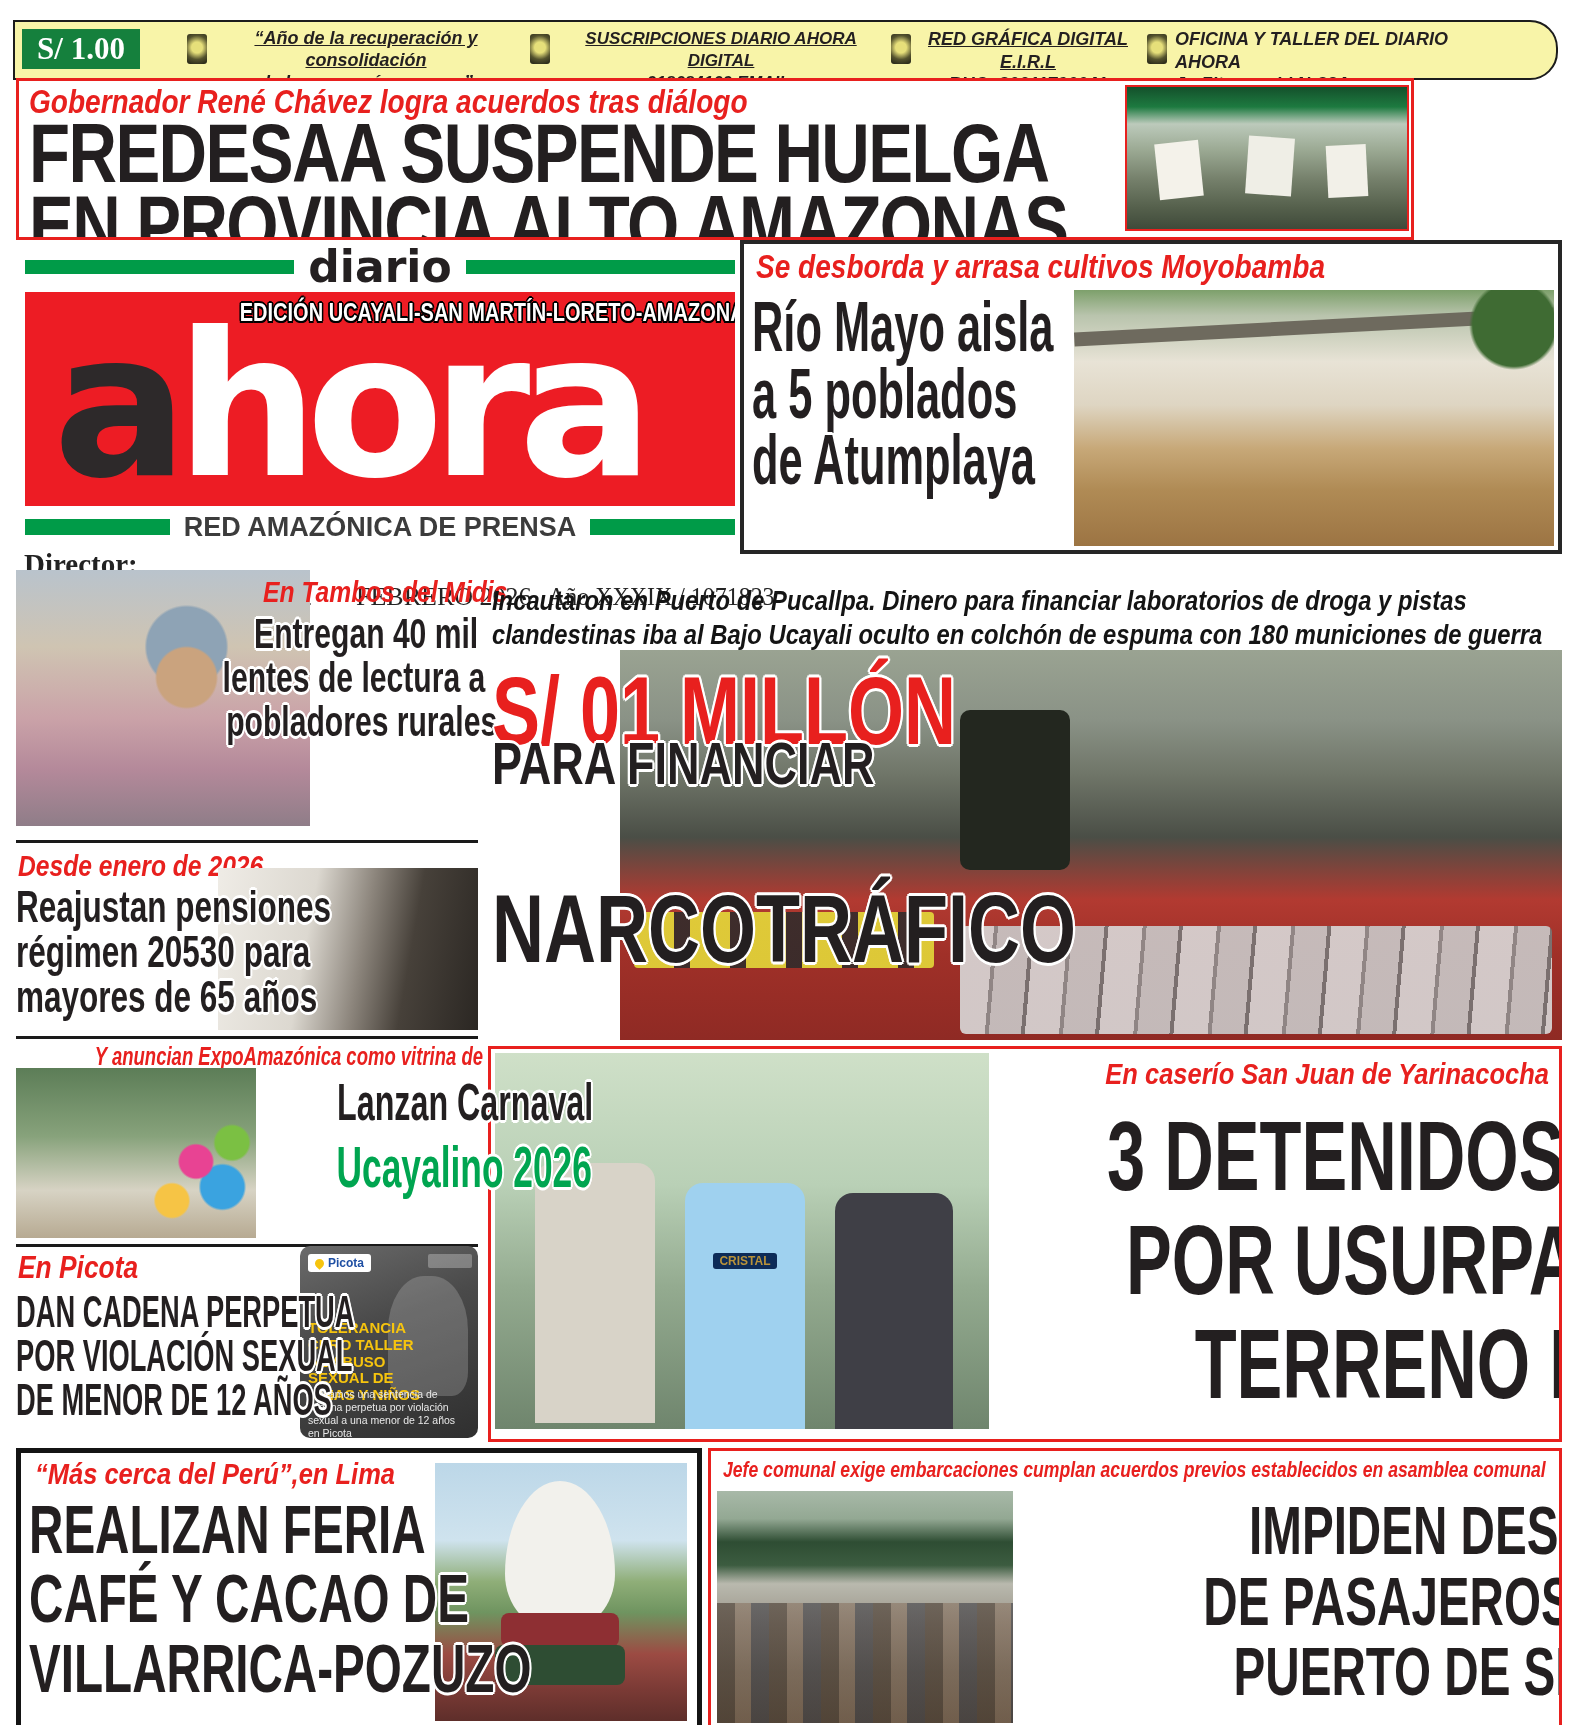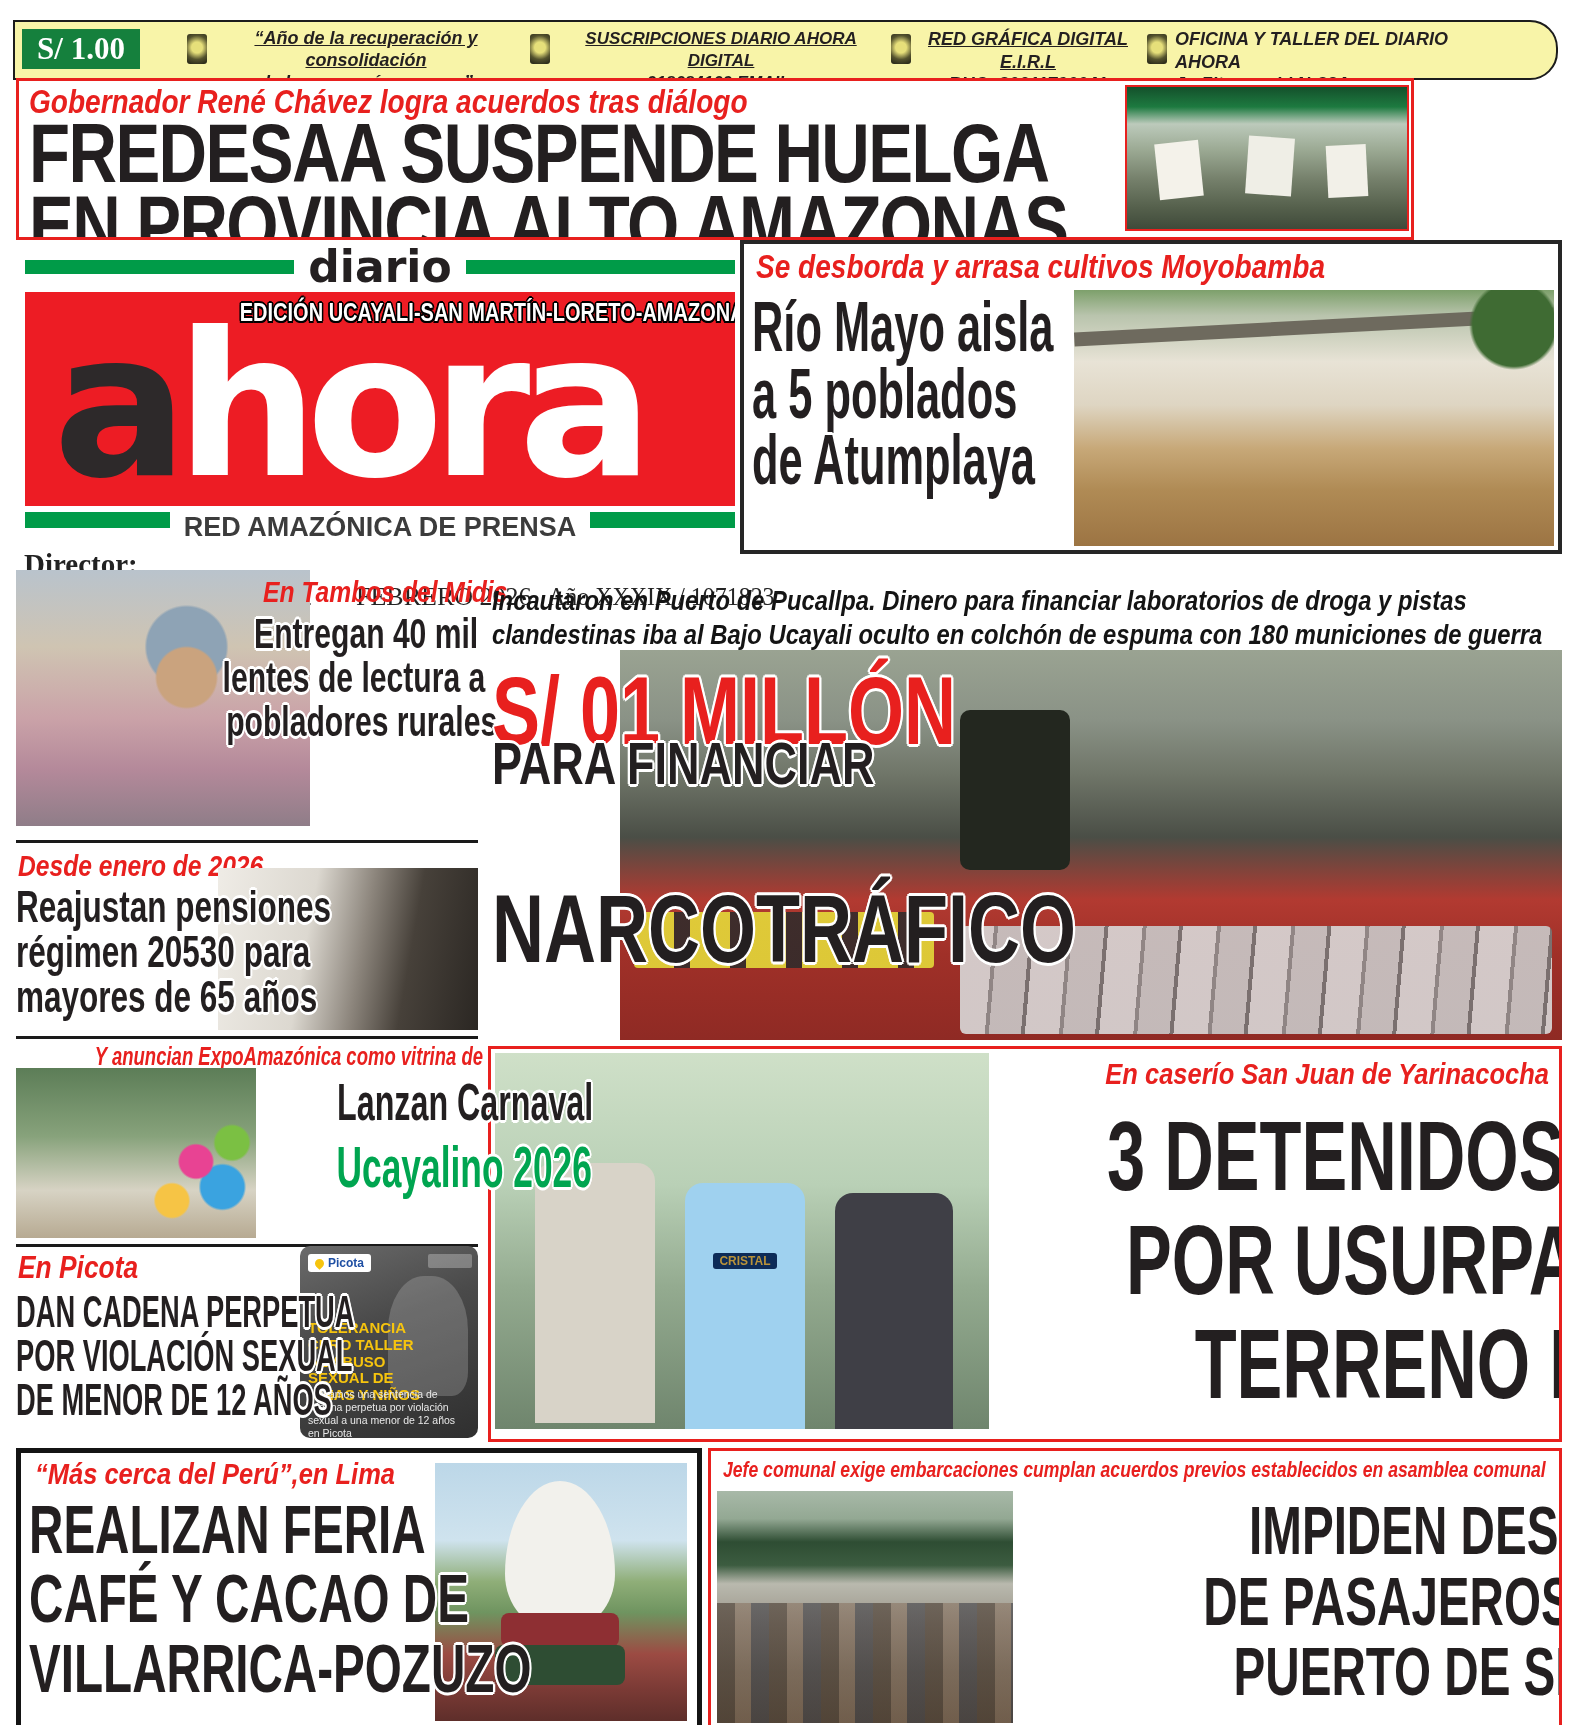--- a/index.html
+++ b/index.html
@@ -90,21 +90,21 @@
 
   <div class="abs" style="left:25px;top:292px;width:710px;height:214px;background:#ed1c24;overflow:hidden;">
     <div class="abs ac" style="left:150px;top:6px;right:4px;">
       <span class="cnd x80 oc edition-outline" style="font-size:25px;font-weight:bold;color:#fff;">EDICIÓN UCAYALI-SAN MARTÍN-LORETO-AMAZONAS</span>
     </div>
     <div class="abs" style="left:28px;top:14px;font-family:'DejaVu Sans',sans-serif;font-weight:bold;font-size:200px;line-height:1;letter-spacing:-12px;">
       <span style="color:#2d292a;">a</span><span style="color:#ffffff;">hora</span>
     </div>
   </div>
 
-  <div class="abs" style="left:25px;top:512px;width:710px;height:30px;display:flex;gap:14px;">
+  <div class="abs" style="left:25px;top:512px;width:710px;height:30px;display:flex;align-items:center;gap:14px;">
     <div class="bar" style="height:16px;"></div>
     <div style="font-weight:bold;font-size:27px;color:#3c3c3c;white-space:nowrap;">RED AMAZÓNICA DE PRENSA</div>
     <div class="bar" style="height:16px;"></div>
   </div>
 
   <div class="abs serif" style="left:24px;top:548px;font-size:29px;font-weight:bold;color:#222;">Director:</div>
   <div class="abs serif" style="left:24px;top:582px;font-size:26px;color:#242424;">José Arias Sandoval</div>
   <div class="abs serif" style="left:286px;top:582px;font-size:26px;color:#242424;">02</div>
   <div class="abs serif" style="left:356px;top:582px;font-size:26px;color:#242424;">FEBRERO 2026</div>
   <div class="abs serif" style="left:548px;top:582px;">

